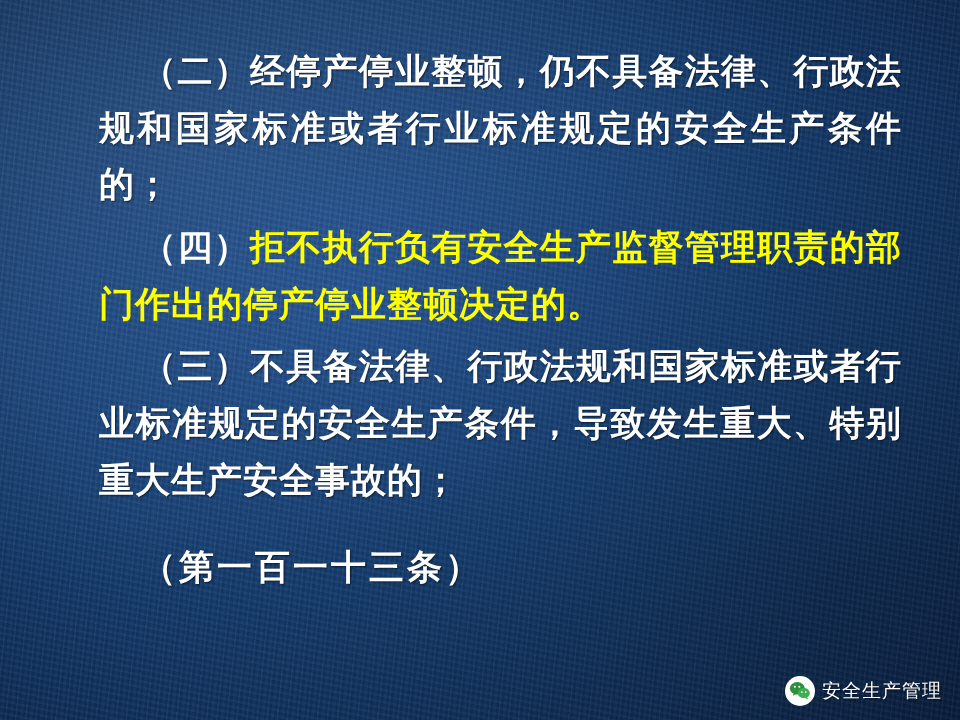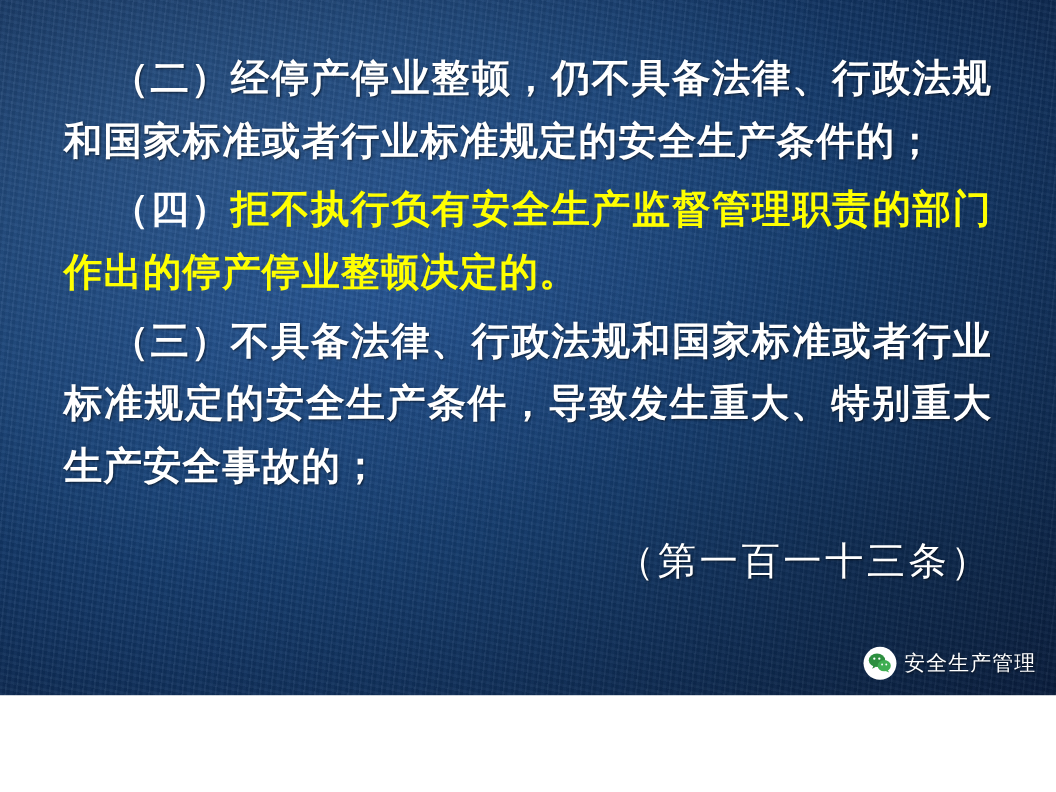--- a/index.html
+++ b/index.html
@@ -8,21 +8,21 @@
   }
   body {
     width: 960px;
     height: 720px;
     overflow: hidden;
     font-family: "Liberation Sans", sans-serif;
   }
   .slide {
     position: relative;
     width: 960px;
-    height: 632px;
+    height: 720px;
     box-sizing: border-box;
     background:
       repeating-linear-gradient(
         96deg,
         rgba(255,255,255,0.045) 0px,
         rgba(255,255,255,0.045) 1px,
         rgba(0,0,0,0.05) 2px,
         rgba(0,0,0,0.05) 4px,
         rgba(255,255,255,0.02) 5px,
         rgba(255,255,255,0.02) 7px,
@@ -31,20 +31,21 @@
       ),
       repeating-linear-gradient(
         12deg,
         rgba(255,255,255,0.03) 0px,
         rgba(255,255,255,0.03) 2px,
         rgba(0,0,0,0.035) 3px,
         rgba(0,0,0,0.035) 6px
       ),
       radial-gradient(ellipse at 38% 42%, #1d4f91 0%, #164075 45%, #0f2e58 78%, #0a2044 100%);
     overflow: hidden;
+    padding-left: 41px;
   }
   .slide::after {
     content: "";
     position: absolute;
     inset: 0;
     pointer-events: none;
     background:
       radial-gradient(ellipse at 20% 20%, rgba(255,255,255,0.07) 0%, rgba(255,255,255,0) 55%),
       radial-gradient(ellipse at 85% 80%, rgba(0,0,0,0.18) 0%, rgba(0,0,0,0) 60%);
   }
@@ -74,25 +75,24 @@
   .marker-yellow-line .marker {
     color: #ffffff;
   }
   .marker-yellow-line .body {
     color: #ffff00;
   }
   .ref {
     margin-top: 34px;
     font-family: "Liberation Serif", "DejaVu Serif", serif;
     font-size: 35px;
-    font-weight: normal;
+    font-weight: bold;
     color: #ffffff;
     letter-spacing: 3px;
     text-shadow: 1px 1px 2px rgba(0,0,0,0.55);
-    text-align: right;
   }
   .watermark {
     position: absolute;
     right: 18px;
     bottom: 14px;
     z-index: 3;
     display: flex;
     align-items: center;
     gap: 7px;
   }

